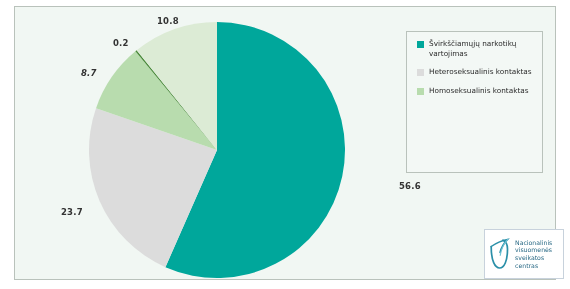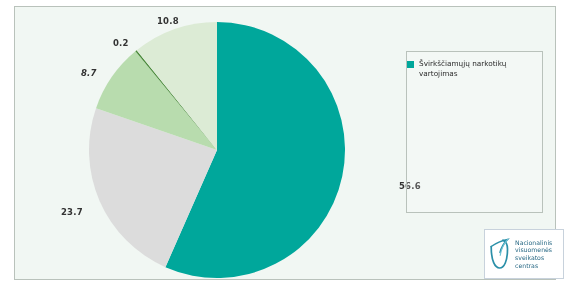--- a/index.html
+++ b/index.html
@@ -27,26 +27,26 @@
   .slice-label{
     position:absolute;
     font-size:8.5px;
     font-weight:bold;
     color:#333333;
     letter-spacing:.2px;
     white-space:nowrap;
   }
   #legend-box{
     position:absolute;
-    left:391px; top:44px;
-    width:137px; height:162px;
+    left:391px; top:24px;
+    width:137px; height:142px;
     border:1px solid #b9c2bb;
     background:rgba(255,255,255,0.18);
     box-sizing:border-box;
-    padding:7px 0 0 0;
+    padding:7px 0 0 10px;
   }
   .legend-row{
     display:flex;
     align-items:flex-start;
     margin-bottom:9px;
   }
   .legend-swatch{
     width:7px;height:7px;
     flex:0 0 7px;
     margin-top:2px;
@@ -98,20 +98,28 @@
   <div class="slice-label" style="left:46px;top:200px;">23.7</div>
   <div class="slice-label" style="left:66px;top:61px;font-style:italic;">8.7</div>
   <div class="slice-label" style="left:98px;top:31px;text-align:center;">0.2</div>
   <div class="slice-label" style="left:142px;top:9px;">10.8</div>
 
   <div id="legend-box">
     <div class="legend-row">
       <span class="legend-swatch" style="background: rgb(0, 167, 155);"></span>
       <span class="legend-label">Švirkščiamųjų narkotikų vartojimas</span>
     </div>
+    <div class="legend-row">
+      <span class="legend-swatch" style="background: rgb(220, 220, 220);"></span>
+      <span class="legend-label">Heteroseksualinis kontaktas</span>
+    </div>
+    <div class="legend-row">
+      <span class="legend-swatch" style="background: rgb(184, 220, 174);"></span>
+      <span class="legend-label">Homoseksualinis kontaktas</span>
+    </div>
   </div>
 
 </div>
 
 <div id="logo-box">
   <svg id="logo-mark" width="24" height="34" viewBox="0 0 24 34" xmlns="http://www.w3.org/2000/svg">
     <path d="M3.2 9.5 C3.2 24 7 31 11.6 31 C16.2 31 19.5 24 19.5 12 C19.5 8 18 4.5 15 3.2" fill="none" stroke="#2a8fa8" stroke-width="1.7" stroke-linecap="round"></path>
     <path d="M3.2 9.5 C8 6 13 3.6 19.6 2.4 C16 6 13.4 10 12 15.5" fill="none" stroke="#2a8fa8" stroke-width="1.5" stroke-linecap="round"></path>
     <path d="M19.6 2.4 C15.6 7 13.2 12 12.2 18.5" fill="none" stroke="#6fc3d6" stroke-width="1.1" stroke-linecap="round"></path>
   </svg>

